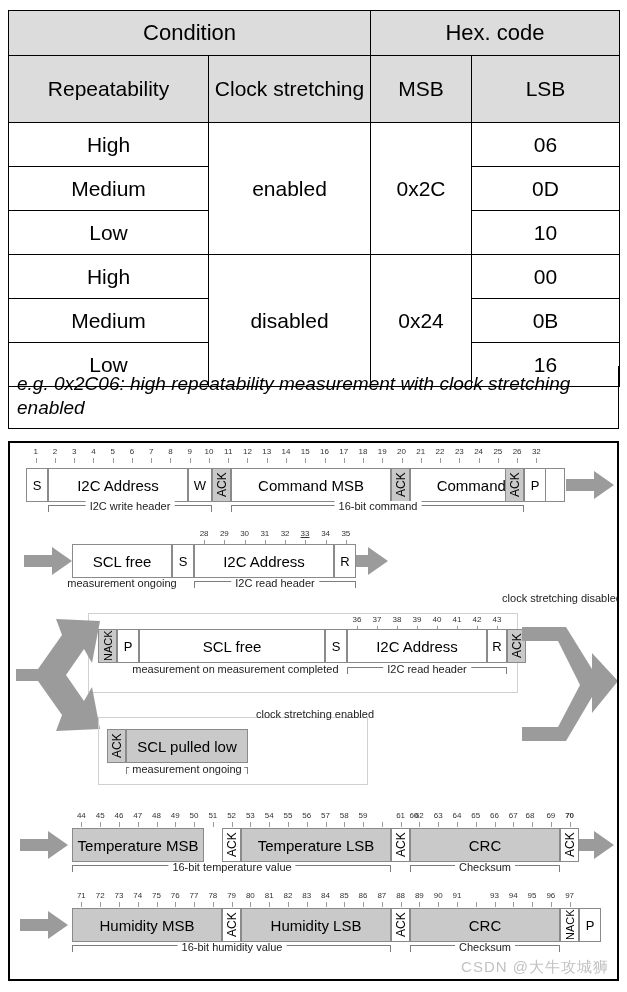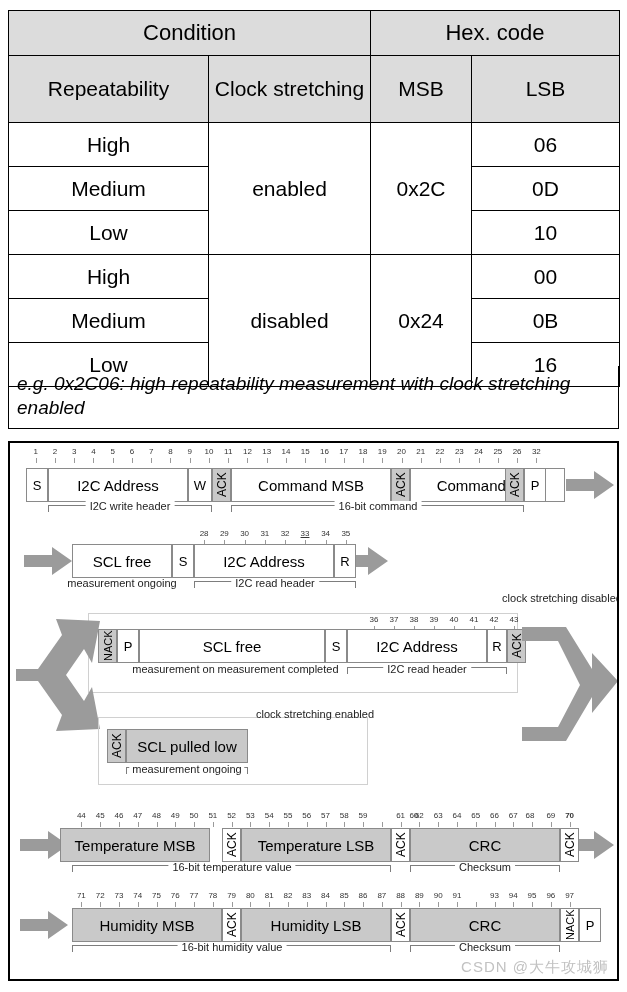--- a/index.html
+++ b/index.html
@@ -221,21 +221,21 @@
       <div class="blk" style="left:324px;top:19px;width:22px;height:34px;">R</div>
 
       <div class="brace" style="left:62px;top:56px;width:100px;"></div>
       <div class="blabel" style="left:112px;top:53px;background:#fff;padding:0 3px;">measurement ongoing</div>
       <div class="brace" style="left:184px;top:56px;width:162px;"></div>
       <div class="blabel" style="left:265px;top:53px;background:#fff;padding:0 4px;">I2C read header</div>
     </div>
 
     <div class="row" style="left:0;top:158px;width:607px;height:100px;">
       <div class="outline" style="left:78px;top:12px;width:430px;height:80px;"></div>
-      <div class="nums" id="r3nums" style="left:17px;top:14px;width:554px;">
+      <div class="nums" id="r3nums" style="left:0;top:14px;width:554px;">
           <span class="num" style="left: 347px;">36</span>
           <span class="tick" style="left: 347px; top: 11px; height: 5px;"></span>
           <span class="num" style="left: 367px;">37</span>
           <span class="tick" style="left: 367px; top: 11px; height: 5px;"></span>
           <span class="num" style="left: 387px;">38</span>
           <span class="tick" style="left: 387px; top: 11px; height: 5px;"></span>
           <span class="num" style="left: 407px;">39</span>
           <span class="tick" style="left: 407px; top: 11px; height: 5px;"></span>
           <span class="num" style="left: 427px;">40</span>
           <span class="tick" style="left: 427px; top: 11px; height: 5px;"></span>
@@ -342,21 +342,21 @@
           <span class="tick" style="left: 559.611px; top: 11px; height: 5px;"></span>
         </div>
 
       <svg class="arrow" style="left:10px;top:24px;" width="48" height="28" viewBox="0 0 48 28">
         <path class="ar" d="M0 8 H28 V0 L48 14 L28 28 V20 H0 Z"></path>
       </svg>
       <svg class="arrow" style="left:556px;top:24px;" width="48" height="28" viewBox="0 0 48 28">
         <path class="ar" d="M0 8 H28 V0 L48 14 L28 28 V20 H0 Z"></path>
       </svg>
 
-      <div class="blk gray" style="left:50px;top:21px;width:150px;height:34px;font-size:15px;">Temperature MSB</div>
+      <div class="blk gray" style="left:62px;top:21px;width:132px;height:34px;font-size:15px;">Temperature MSB</div>
       <div class="blk vert" style="left:212px;top:21px;width:19px;height:34px;">ACK</div>
       <div class="blk gray" style="left:231px;top:21px;width:150px;height:34px;font-size:15px;">Temperature LSB</div>
       <div class="blk vert" style="left:381px;top:21px;width:19px;height:34px;">ACK</div>
       <div class="blk gray" style="left:400px;top:21px;width:150px;height:34px;font-size:15px;">CRC</div>
       <div class="blk vert" style="left:550px;top:21px;width:19px;height:34px;">ACK</div>
 
       <div class="brace" style="left:62px;top:58px;width:319px;"></div>
       <div class="blabel" style="left:222px;top:55px;background:#fff;padding:0 4px;">16-bit temperature value</div>
       <div class="brace" style="left:400px;top:58px;width:150px;"></div>
       <div class="blabel" style="left:475px;top:55px;background:#fff;padding:0 4px;">Checksum</div>

